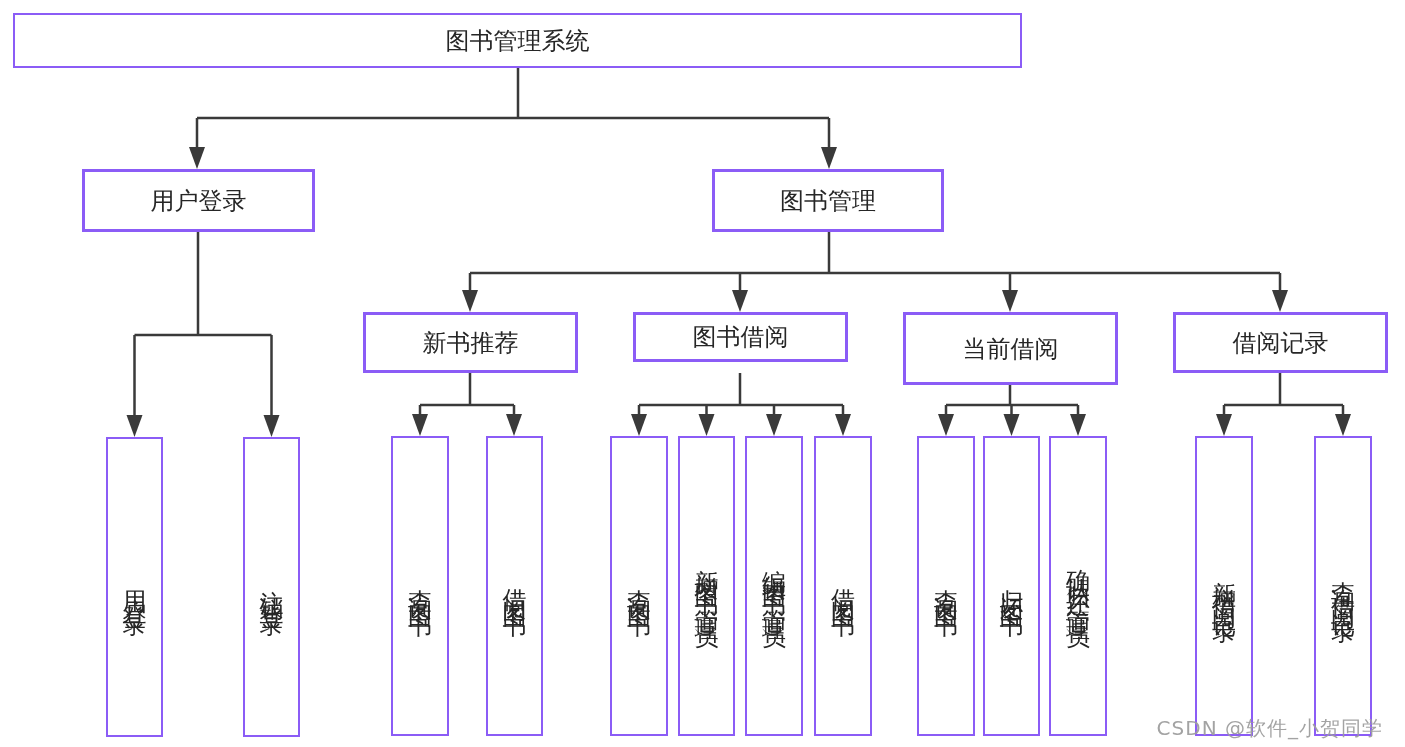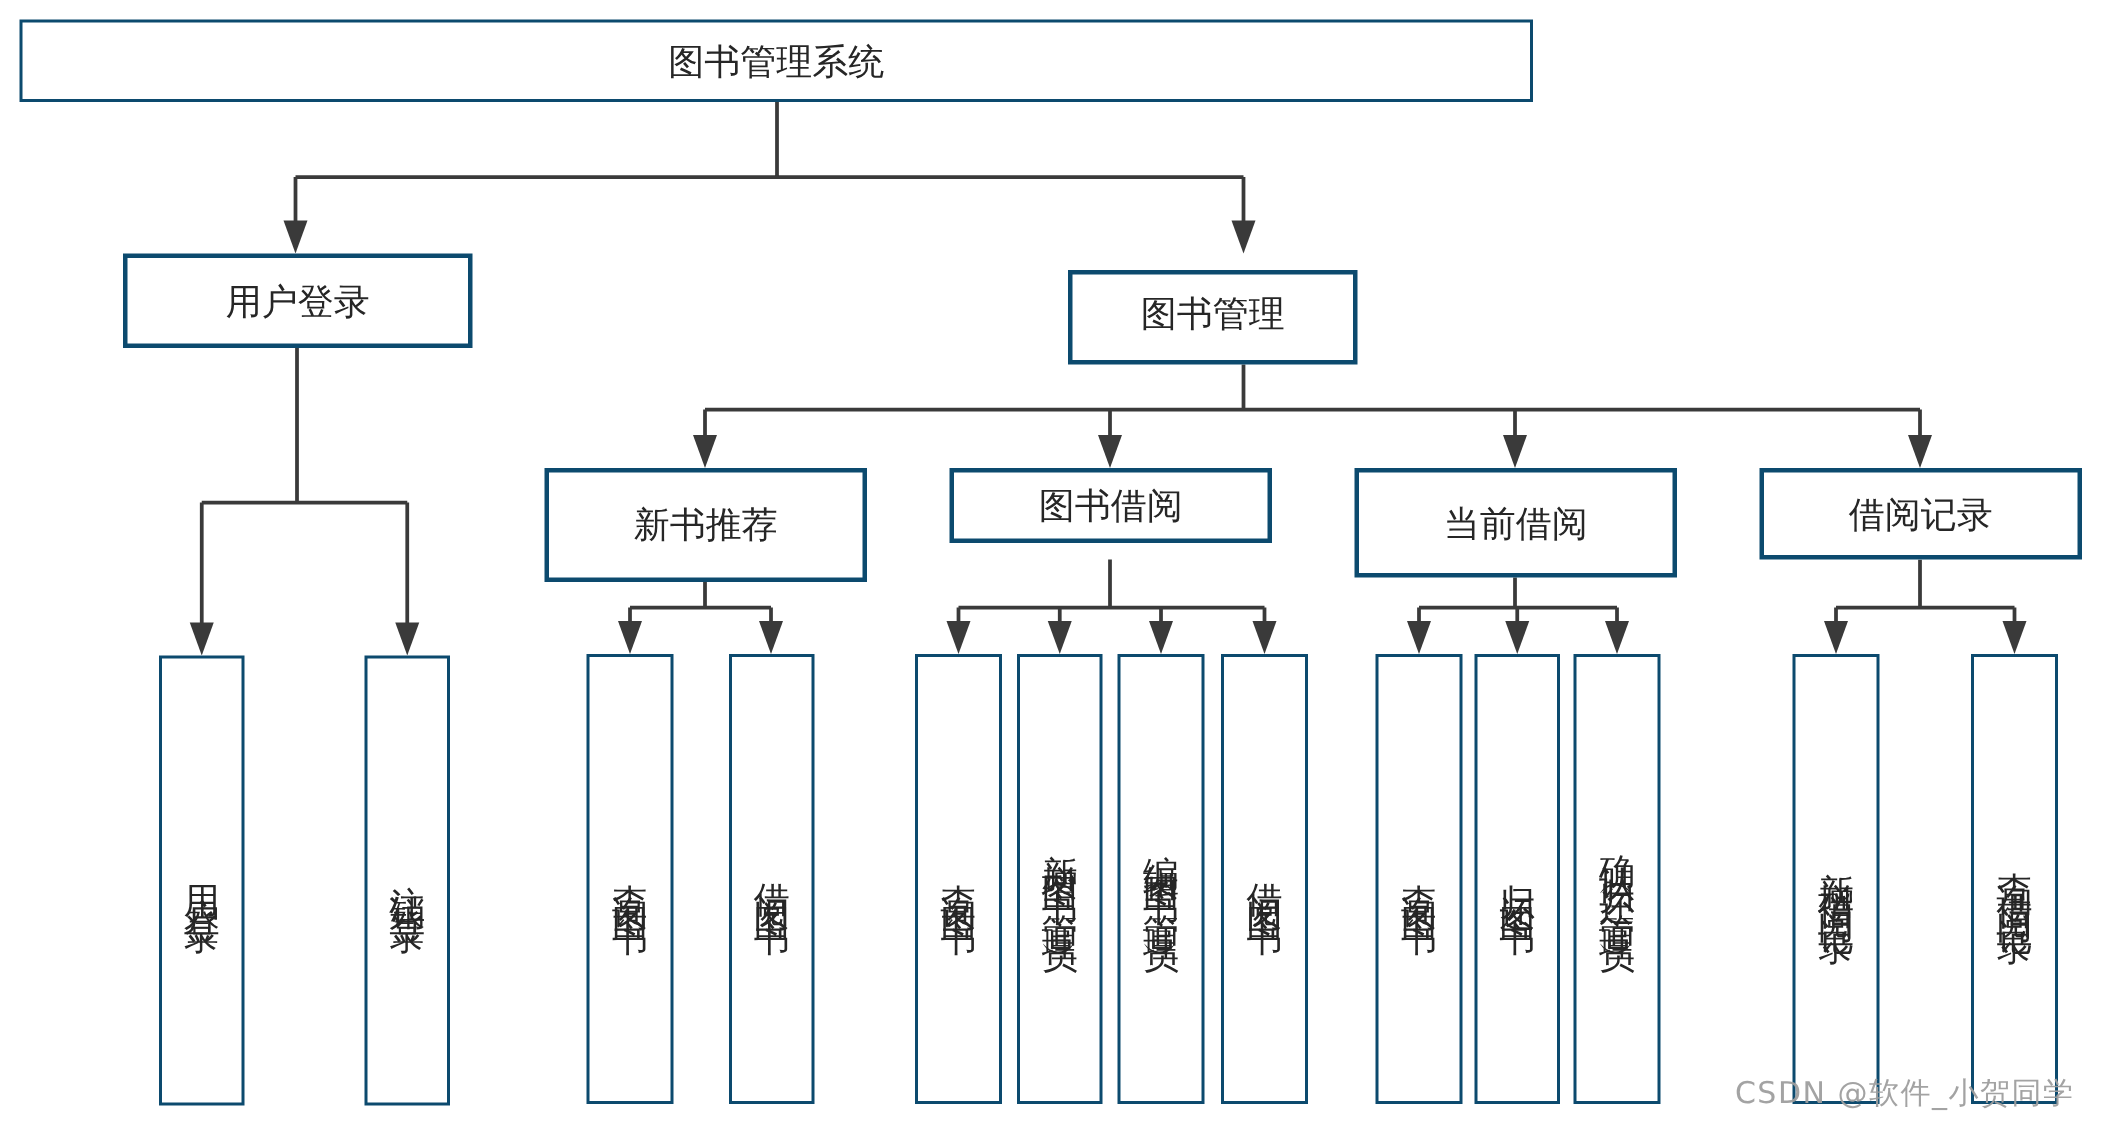--- a/index.html
+++ b/index.html
@@ -8,21 +8,21 @@
     width:1405px;height:747px;
     background:#ffffff;
     font-family:"DejaVu Sans","Liberation Sans",sans-serif;
     overflow:hidden;
   }
   #edges{position:absolute;left:0;top:0;width:1405px;height:747px;}
   .node{
     position:absolute;
     box-sizing:border-box;
     background:#ffffff;
-    border:3px solid #0c4a6e;
+    border:3px solid #8b5cf6;
     display:flex;
     align-items:center;
     justify-content:center;
     color:#262626;
     font-size:24px;
     line-height:1;
     white-space:nowrap;
   }
   .node.root{border-width:2px;}
   .node.vert{
@@ -88,25 +88,25 @@
     </g>
   </svg>
 
   <div class="node root" style="left:13px;top:13px;width:1009px;height:55px;">
     <span class="lbl">图书管理系统</span>
   </div>
 
   <div class="node" style="left:82px;top:169px;width:233px;height:63px;">
     <span class="lbl">用户登录</span>
   </div>
-  <div class="node" style="left:712px;top:180px;width:193px;height:63px;font-family:Liberation Mono, monospace;">
+  <div class="node" style="left:712px;top:169px;width:232px;height:63px;">
     <span class="lbl">图书管理</span>
   </div>
 
-  <div class="node" style="left:363px;top:312px;width:215px;height:76px;">
+  <div class="node" style="left:363px;top:312px;width:215px;height:61px;">
     <span class="lbl">新书推荐</span>
   </div>
   <div class="node" style="left:633px;top:312px;width:215px;height:50px;">
     <span class="lbl">图书借阅</span>
   </div>
   <div class="node" style="left:903px;top:312px;width:215px;height:73px;">
     <span class="lbl">当前借阅</span>
   </div>
   <div class="node" style="left:1173px;top:312px;width:215px;height:61px;">
     <span class="lbl">借阅记录</span>

